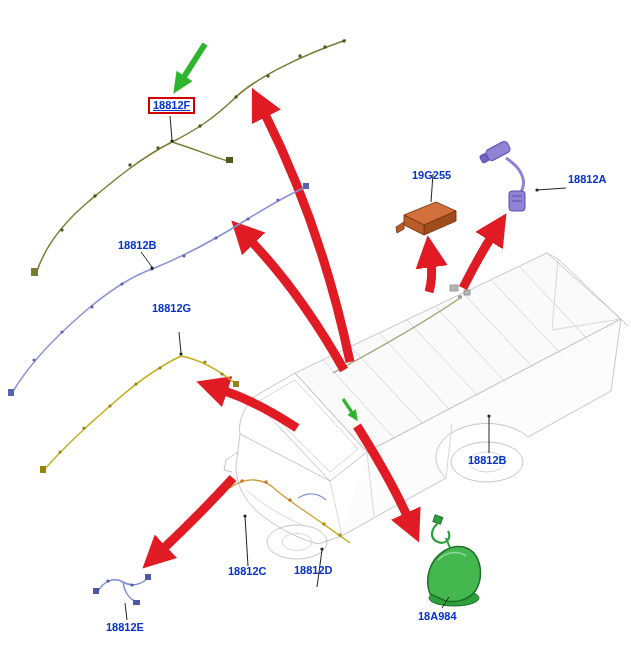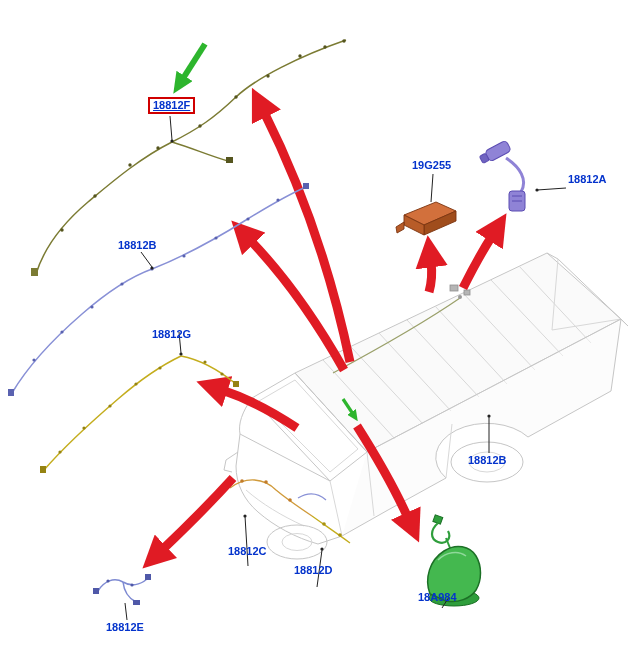--- a/index.html
+++ b/index.html
@@ -208,22 +208,22 @@
     <circle cx="181" cy="354" r="1.6"></circle>
         <circle cx="245" cy="516" r="1.6"></circle>
     <circle cx="322" cy="549" r="1.6"></circle>
         <circle cx="537" cy="190" r="1.6"></circle>
     <circle cx="489" cy="416" r="1.6"></circle>
   </g>
 </svg>
 
 <div class="plabel boxed" style="left:148px;top:97px">18812F</div>
 <div class="plabel" style="left:118px;top:239px">18812B</div>
-<div class="plabel" style="left:152px;top:328px">18812G</div>
+<div class="plabel" style="left:152px;top:302px">18812G</div>
 <div class="plabel" style="left:106px;top:621px">18812E</div>
-<div class="plabel" style="left:228px;top:545px">18812C</div>
+<div class="plabel" style="left:228px;top:565px">18812C</div>
 <div class="plabel" style="left:294px;top:564px">18812D</div>
-<div class="plabel" style="left:418px;top:591px">18A984</div>
-<div class="plabel" style="left:412px;top:159px">19G255</div>
+<div class="plabel" style="left:418px;top:610px">18A984</div>
+<div class="plabel" style="left:412px;top:169px">19G255</div>
 <div class="plabel" style="left:568px;top:173px">18812A</div>
 <div class="plabel" style="left:468px;top:454px">18812B</div>
 
 </div>
 
 </body></html>

